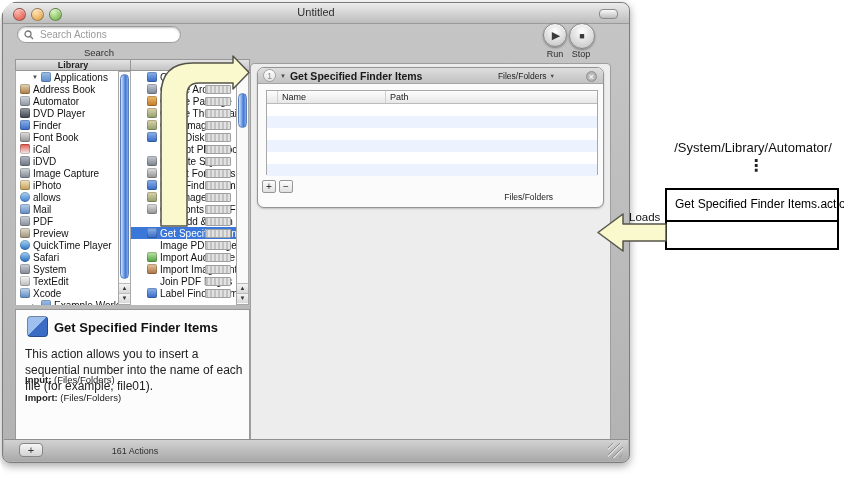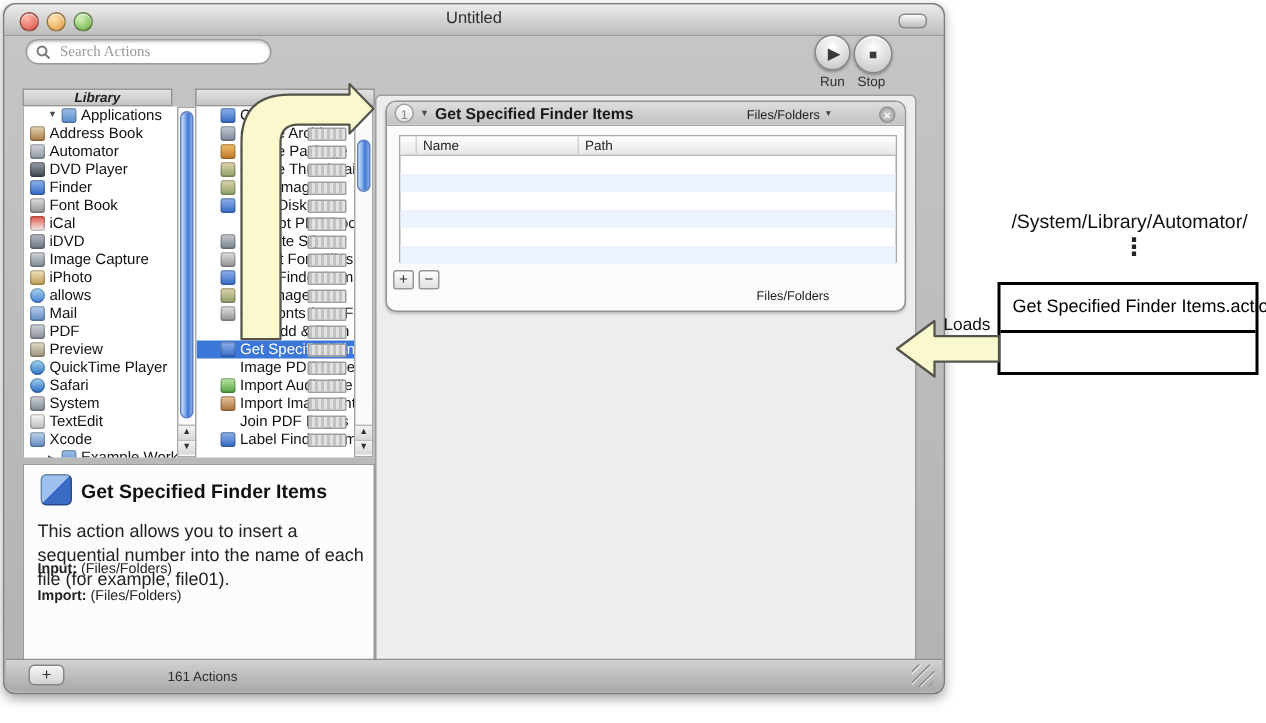--- a/index.html
+++ b/index.html
@@ -1,17 +1,17 @@
 <!DOCTYPE html>
 <html><head>
 <meta charset="utf-8">
 <style>
   html,body{margin:0;padding:0;background:#fff;}
   .page{position:relative;width:844px;height:482px;background:#fff;overflow:hidden;
-        font-family:"Liberation Sans","DejaVu Sans",sans-serif;color:#222;}
+        font-family:"Liberation Sans","DejaVu Sans",sans-serif;color:#222;border-radius:23px;}
 
   
   .window{position:absolute;left:2px;top:2px;width:626px;height:459px;border-radius:8px;
           background:linear-gradient(#C6C6C6,#B2B2B2);
           border:1px solid #7d7d7d;box-shadow:0 3px 8px rgba(0,0,0,.35);}
   .titlebar{position:absolute;left:0;top:0;right:0;height:20px;border-radius:8px 8px 0 0;
             background:linear-gradient(#ECECEC,#BDBDBD);border-bottom:1px solid #9a9a9a;}
   .lights{position:absolute;left:10px;top:5px;display:flex;gap:5px;}
   .light{width:11px;height:11px;border-radius:50%;border:1px solid rgba(0,0,0,.35);
          box-shadow:inset 0 1px 1px rgba(255,255,255,.7);}
@@ -20,38 +20,38 @@
   .light.green{background:radial-gradient(circle at 35% 30%,#d5f5b8,#63A83C);}
   .wtitle{position:absolute;left:0;right:0;top:3px;text-align:center;font-size:11px;color:#2e2e2e;}
   .pill{position:absolute;right:11px;top:6px;width:17px;height:8px;border-radius:4px;
         background:linear-gradient(#fafafa,#bdbdbd);border:1px solid #8a8a8a;}
 
   
   .search-field{position:absolute;left:14px;top:23px;width:164px;height:17px;border-radius:9px;
         background:#fff;border:1px solid #9b9b9b;box-shadow:inset 0 1px 2px rgba(0,0,0,.25);
         display:flex;align-items:center;padding:0 6px;box-sizing:border-box;gap:4px;}
   .search-field input{border:none;outline:none;background:transparent;font-size:10px;width:120px;
-        font-family:Liberation Serif, serif;color:#444;}
+        font-family:Liberation Sans, sans-serif;color:#444;}
   .search-field input::placeholder{color:#9a9a9a;}
   .search-caption{position:absolute;left:14px;top:44px;width:164px;text-align:center;
         font-size:9.5px;color:#333;}
   .circle-btn{position:absolute;width:24px;height:24px;border-radius:50%;
         background:radial-gradient(circle at 50% 32%,#ffffff,#dcdcdc 55%,#bdbdbd);
         border:1px solid #868686;box-shadow:0 1px 2px rgba(0,0,0,.35),inset 0 1px 1px #fff;
         display:flex;align-items:center;justify-content:center;color:#3a3a3a;}
   .btn-run{left:540px;top:20px;font-size:11px;padding-left:2px;box-sizing:border-box;}
   .btn-stop{left:566px;top:20px;font-size:9px;}
   .circle-caption{position:absolute;top:46px;width:24px;text-align:center;font-size:9px;color:#2e2e2e;}
   .cap-run{left:540px;} .cap-stop{left:566px;}
 
   
   .col-hd{position:absolute;top:56px;height:12px;background:linear-gradient(#e3e3e3,#c4c4c4);
         border:1px solid #979797;box-sizing:border-box;font-size:9px;font-weight:bold;color:#222;
         text-align:center;line-height:11px;}
-  .col-hd.lib{left:12px;width:100px;font-style:italic;}
+  .col-hd.lib{left:12px;width:116px;}
   .col-hd.act{left:127px;width:120px;}
 
   
   .list{position:absolute;top:68px;background:#fff;overflow:hidden;border-left:1px solid #aaa;box-sizing:border-box;}
   .lib-list{left:12px;width:103px;height:234px;}
   .act-list{left:127px;width:106px;height:234px;border-left:1px solid #aaa;}
   .row{height:12px;display:flex;align-items:center;white-space:nowrap;overflow:hidden;
        font-size:10px;color:#111;position:relative;padding-left:16px;}
   .row .disc{width:9px;font-size:6px;color:#4a4a4a;flex:none;}
   .row .icon{width:10px;height:10px;border-radius:2px;margin-right:3px;flex:none;
@@ -158,20 +158,21 @@
       <div class="pill"></div>
     </div>
 
     <div class="search-field">
       <svg width="10" height="10" viewBox="0 0 10 10">
         <circle cx="4" cy="4" r="3" fill="none" stroke="#777" stroke-width="1.3"></circle>
         <line x1="6.3" y1="6.3" x2="9" y2="9" stroke="#777" stroke-width="1.3"></line>
       </svg>
       <input type="text" readonly="" placeholder="Search Actions" style="">
     </div>
+    <div class="search-caption">Search</div>
 
     <div class="circle-btn btn-run">
       <span>▶</span>
     </div>
     <div class="circle-caption cap-run">Run</div>
     <div class="circle-btn btn-stop">
       <span>■</span>
     </div>
     <div class="circle-caption cap-stop">Stop</div>
 

